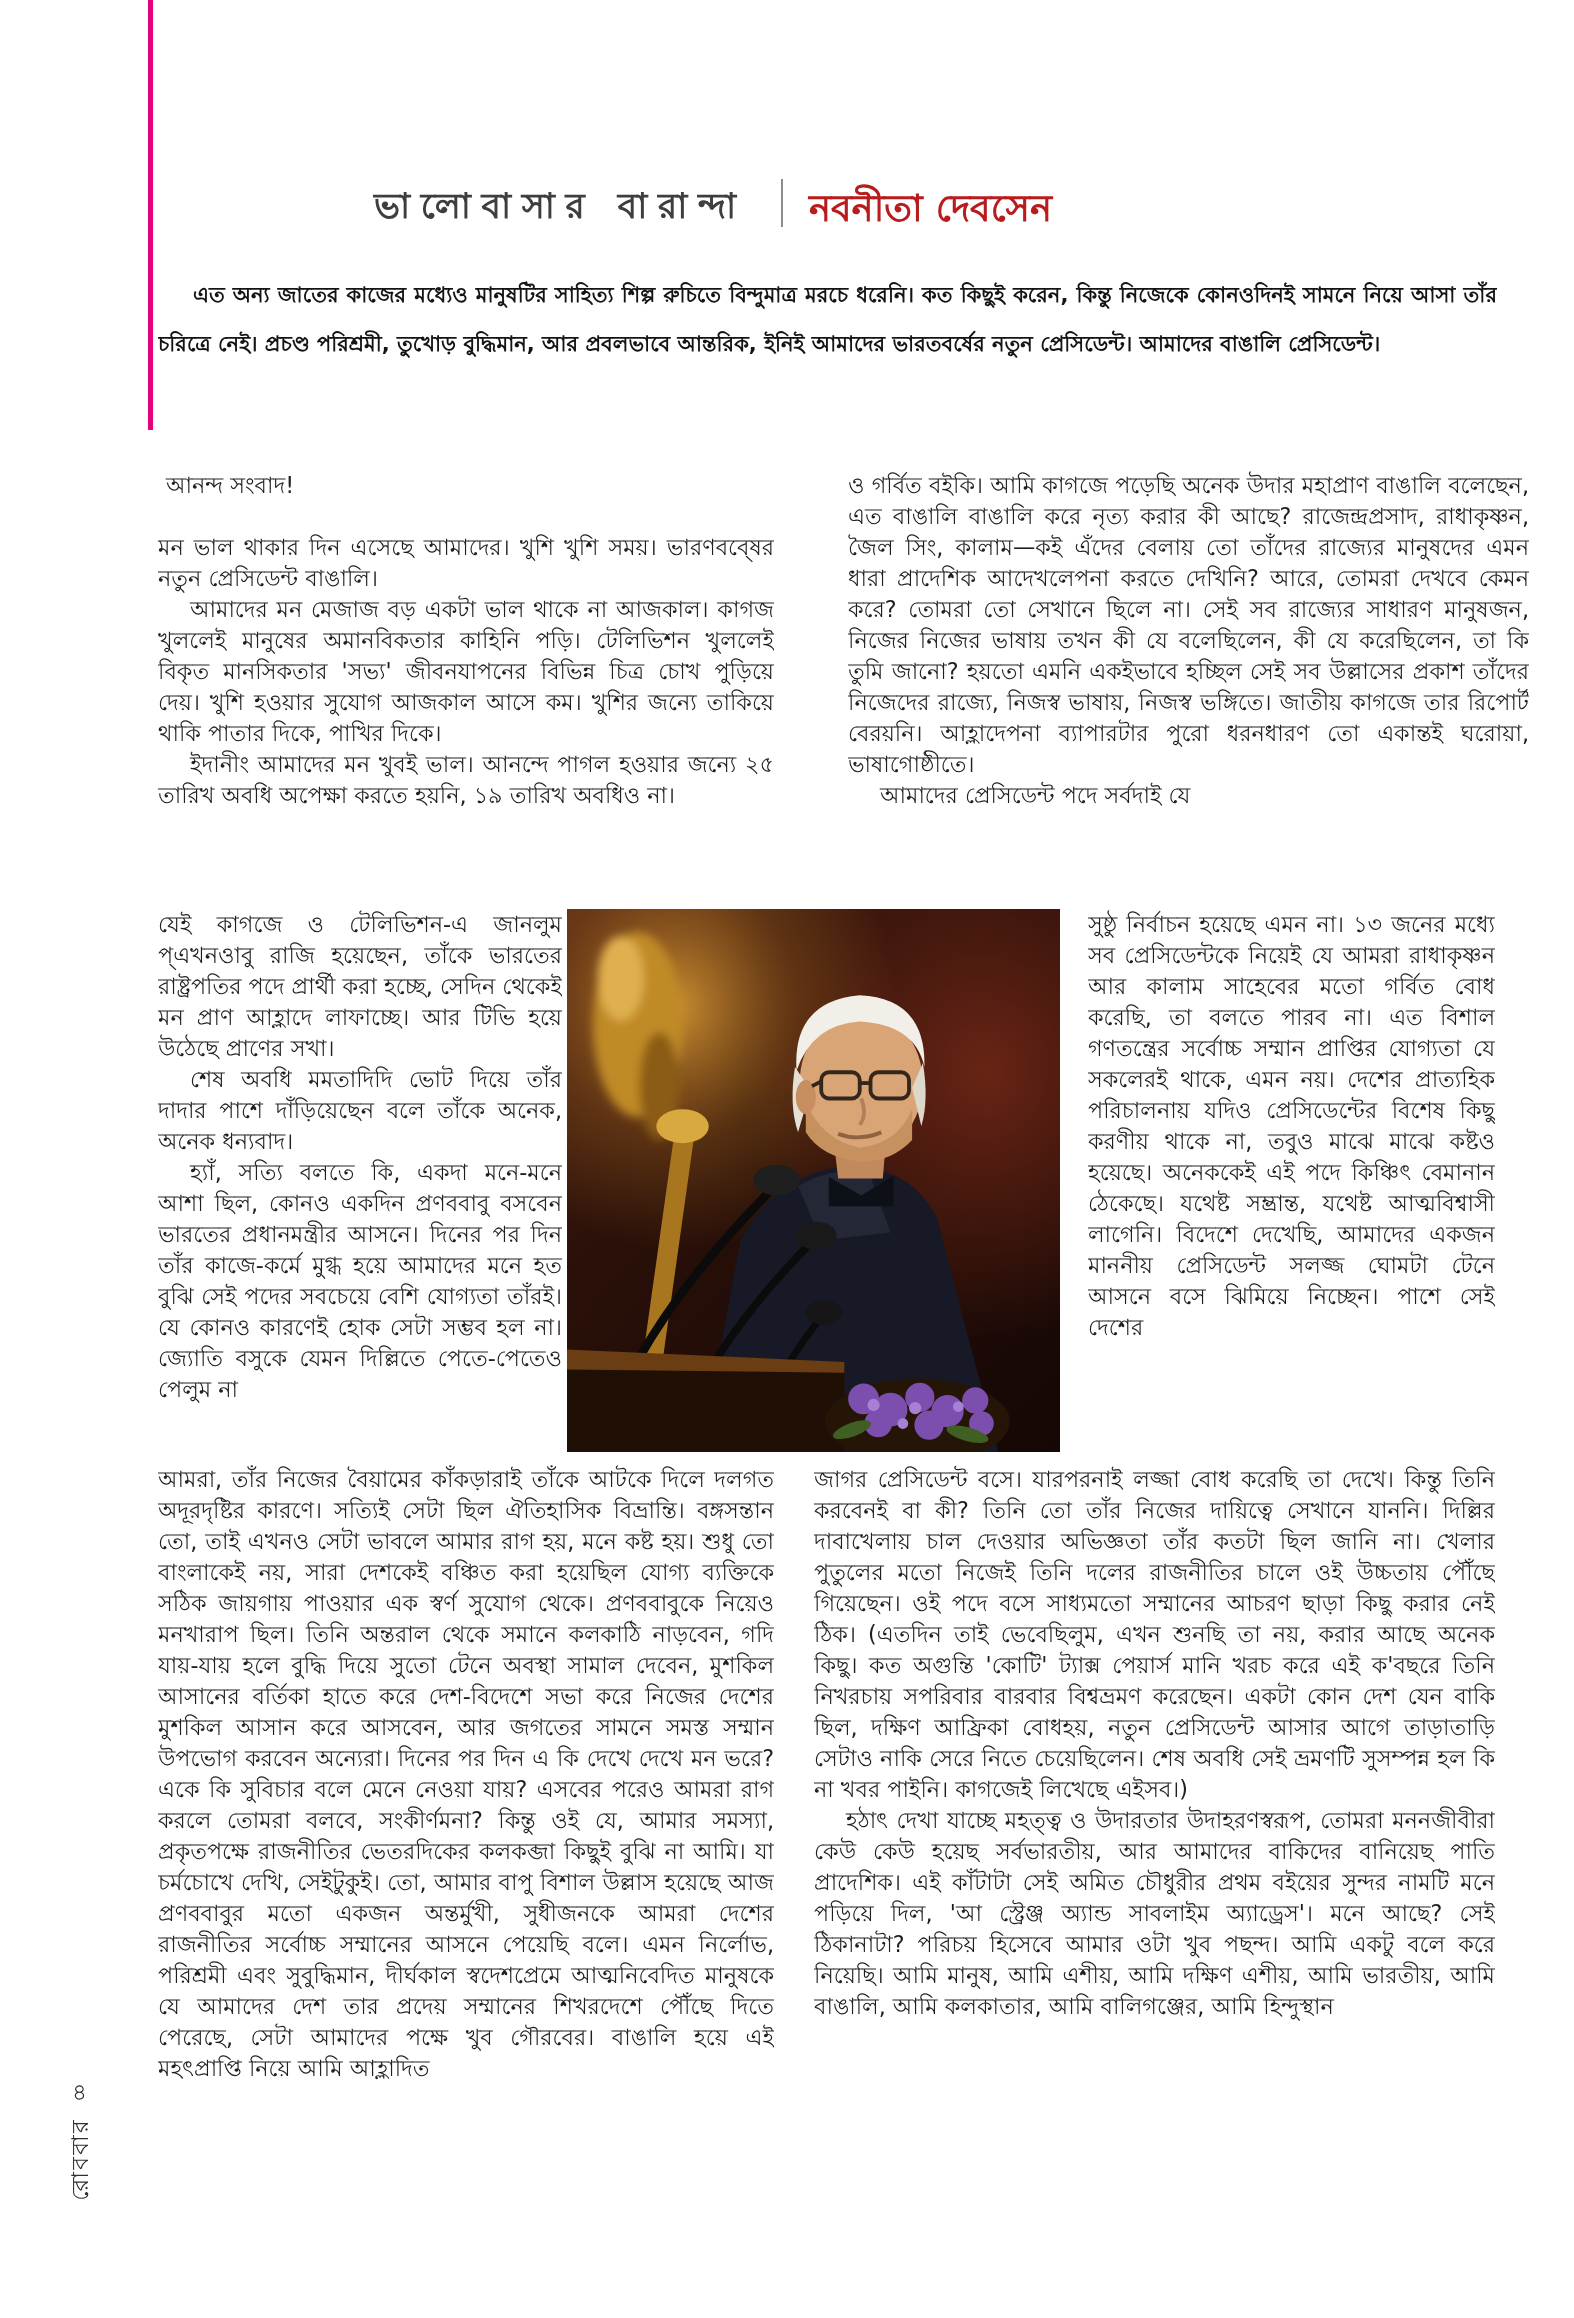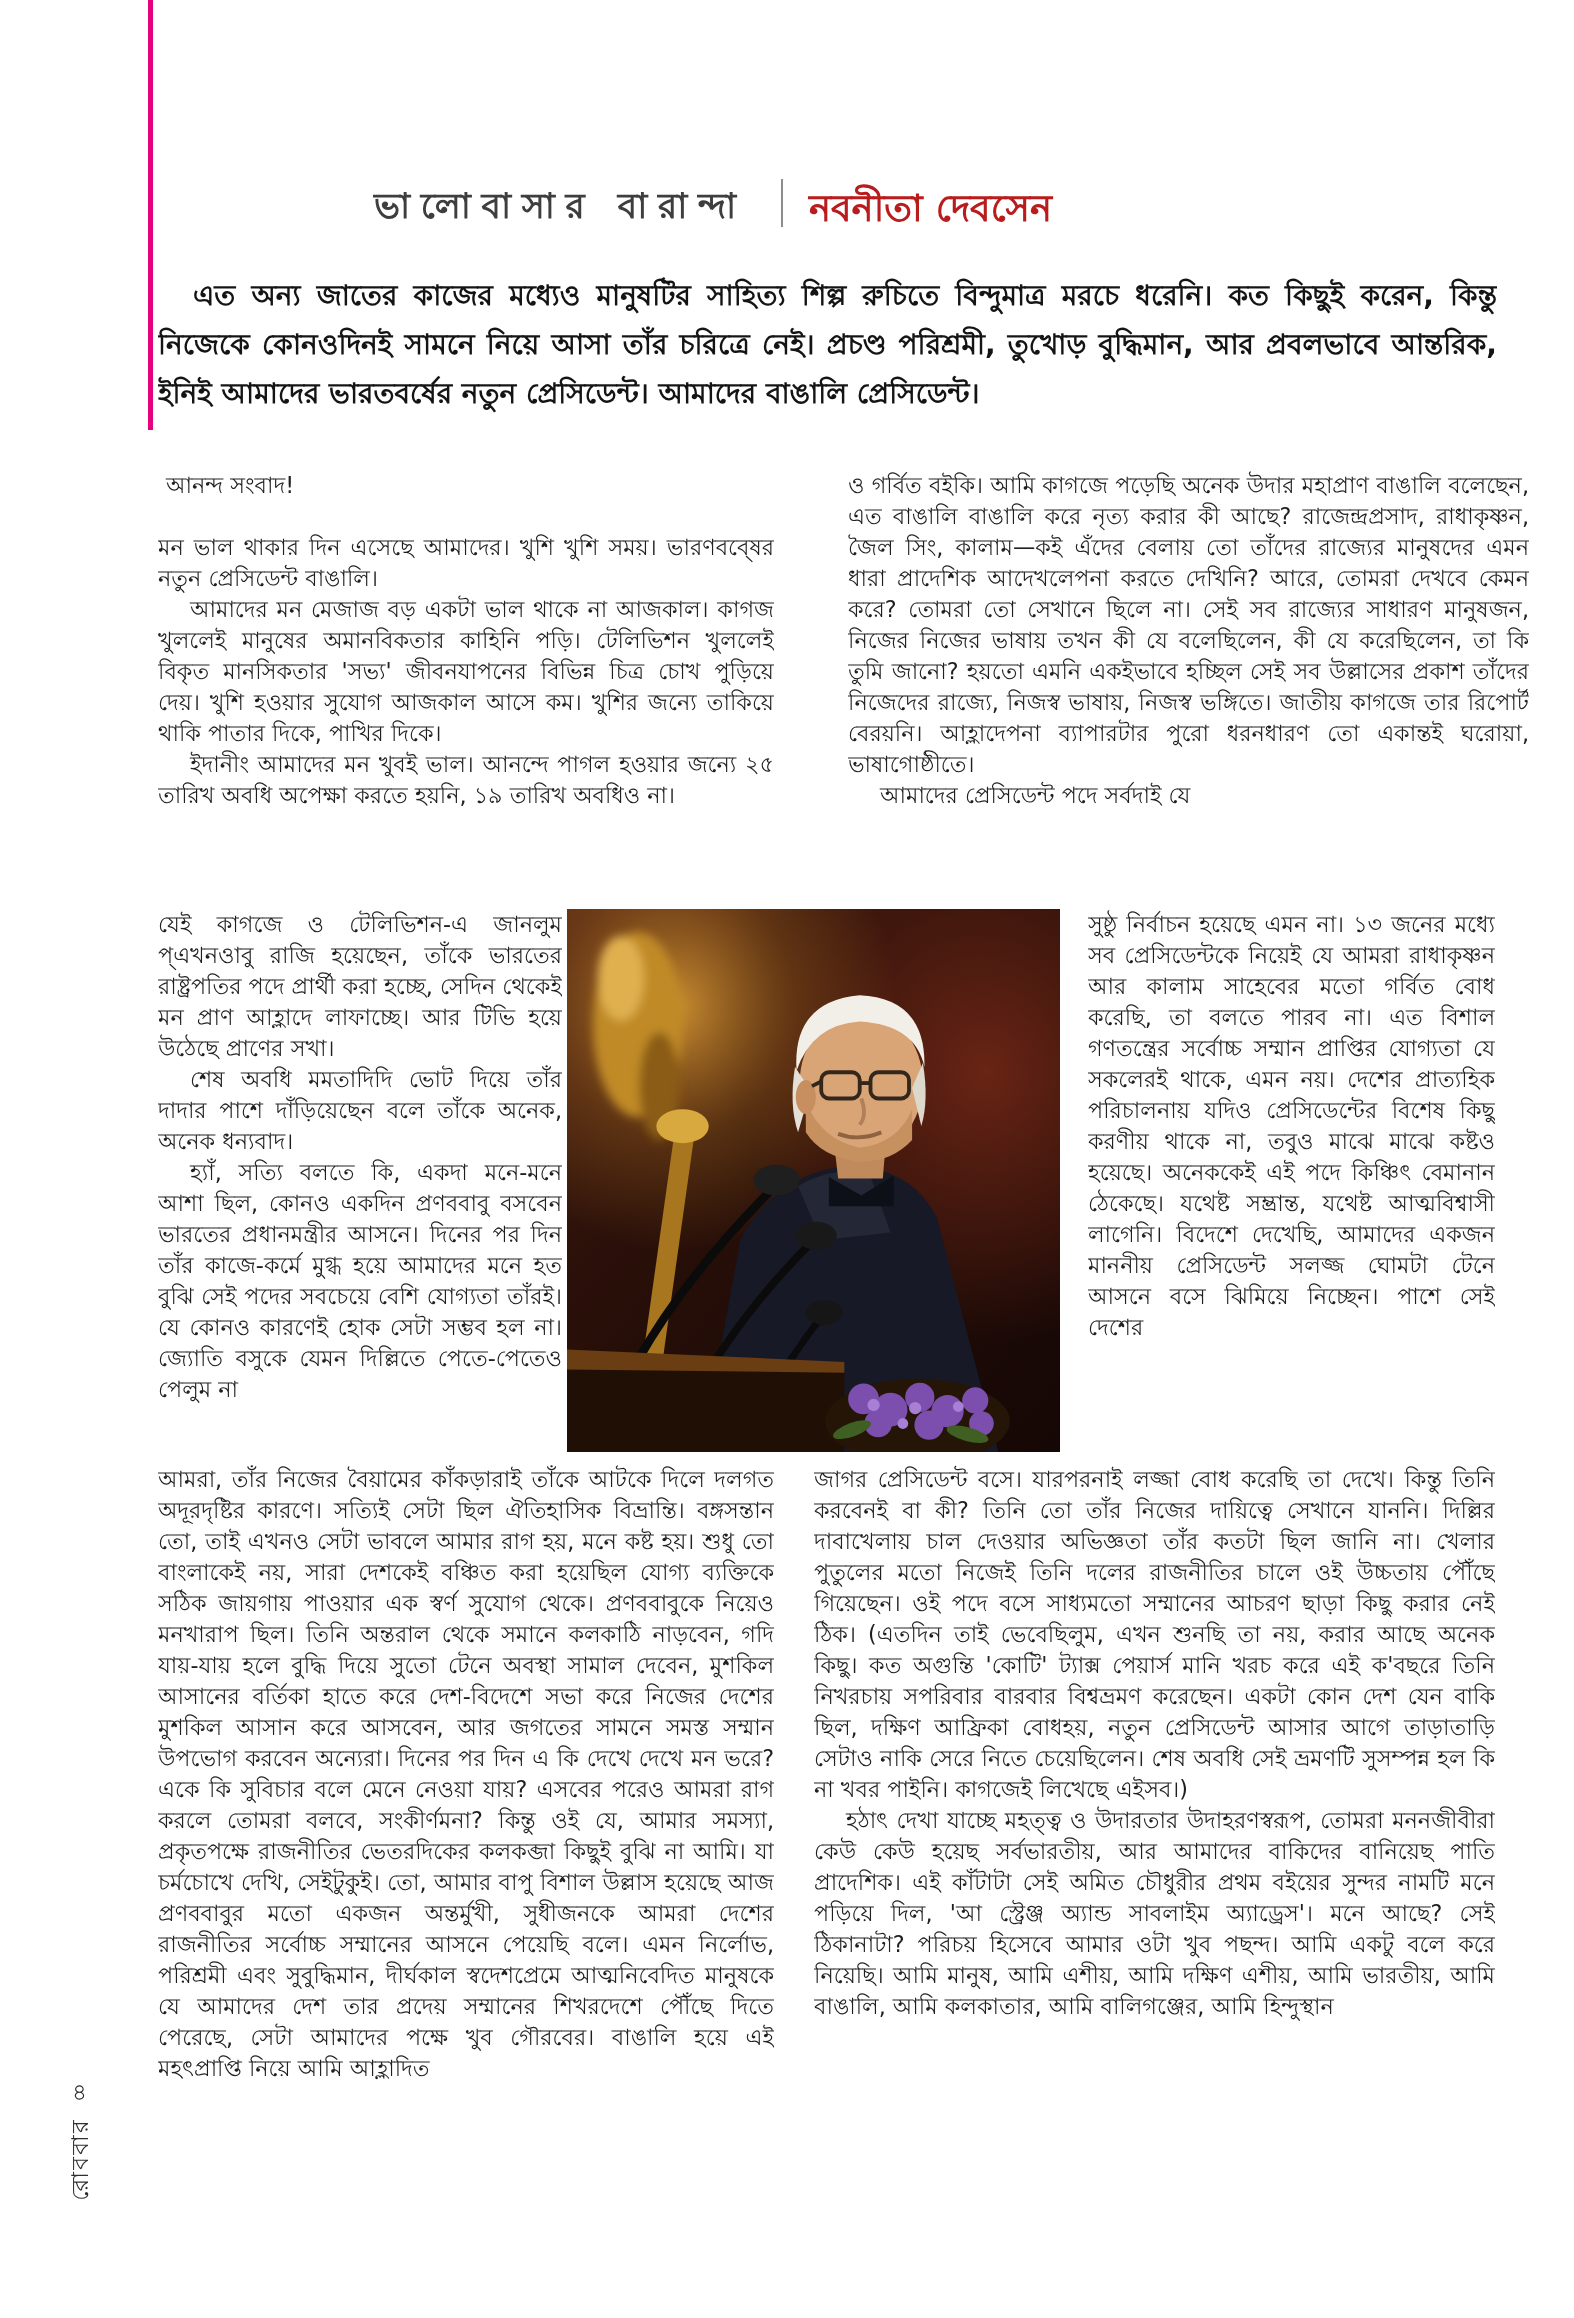--- a/index.html
+++ b/index.html
@@ -46,21 +46,21 @@
     font-weight: 700;
     color: #b91c1c;
     white-space: nowrap;
   }
 
   
   .intro {
     position: absolute;
     left: 158px; top: 271px;
     width: 1339px; height: 158px;
-    font-size: 28px;
+    font-size: 21px;
     font-weight: 700;
     line-height: 49px;
     color: #141414;
     text-align: justify;
     text-indent: 35px;
     overflow: hidden;
   }
 
   
   .textblock {

